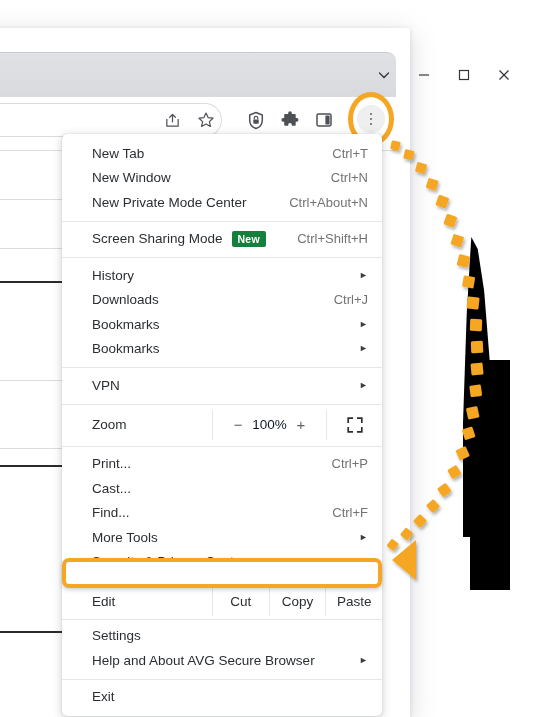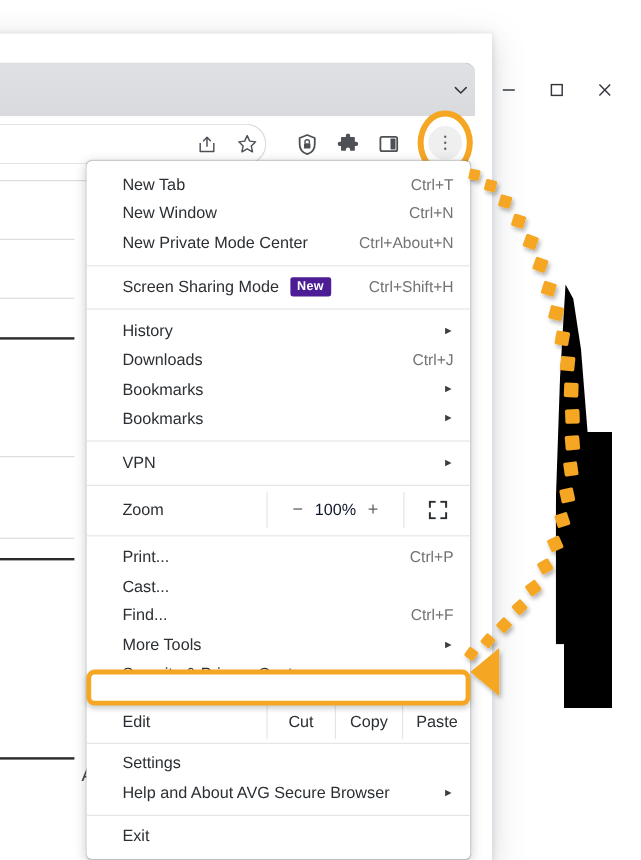--- a/index.html
+++ b/index.html
@@ -78,38 +78,38 @@
   .dots-btn i{width:2.6px;height:2.6px;border-radius:50%;background:#5f6368;display:block;}
 
   
   .add-shortcut{
     position:absolute;left:68px;top:638px;font-size:15px;color:#3c4043;
     letter-spacing:.1px;
   }
 
   
   .menu{
-    position:absolute;left:72px;top:134px;width:320px;
+    position:absolute;left:62px;top:134px;width:320px;
     background:#ffffff;
     border-radius:5px;
     box-shadow:0 2px 10px rgba(60,64,67,.28), 0 0 1px rgba(60,64,67,.35);
     font-size:13.5px;color:#2b2f33;
     padding:7px 0 7px 0;
     box-sizing:border-box;
   }
   .mi{
     height:24.5px;display:flex;align-items:center;
     padding:0 14px 0 30px;box-sizing:border-box;
     position:relative;white-space:nowrap;
   }
   .mi .lbl{flex:0 0 auto;}
   .mi .sc{margin-left:auto;color:#737373;font-size:13px;}
   .mi .caret{margin-left:auto;color:#3c4043;font-size:9px;line-height:1;}
   .mi .badge{
-    background:#4c1d95;color:#fff;font-size:10.5px;font-weight:bold;
+    background:#15803d;color:#fff;font-size:10.5px;font-weight:bold;
     border-radius:2px;padding:1.5px 6px 2px;margin-left:9px;letter-spacing:.2px;
   }
   .msep{height:1px;background:#e6e6e8;margin:6px 0 5px 0;}
 
   
   .rowgrid{height:30px;display:flex;align-items:stretch;font-size:13.5px;}
   .rowgrid .cell{display:flex;align-items:center;}
   .rowgrid .c-label{width:150px;padding-left:30px;box-sizing:border-box;}
   .rowgrid .vsep{width:1px;background:#e6e6e8;}
   .zoom-ctl{width:113px;display:flex;align-items:center;justify-content:space-around;padding:0 14px;box-sizing:border-box;}

